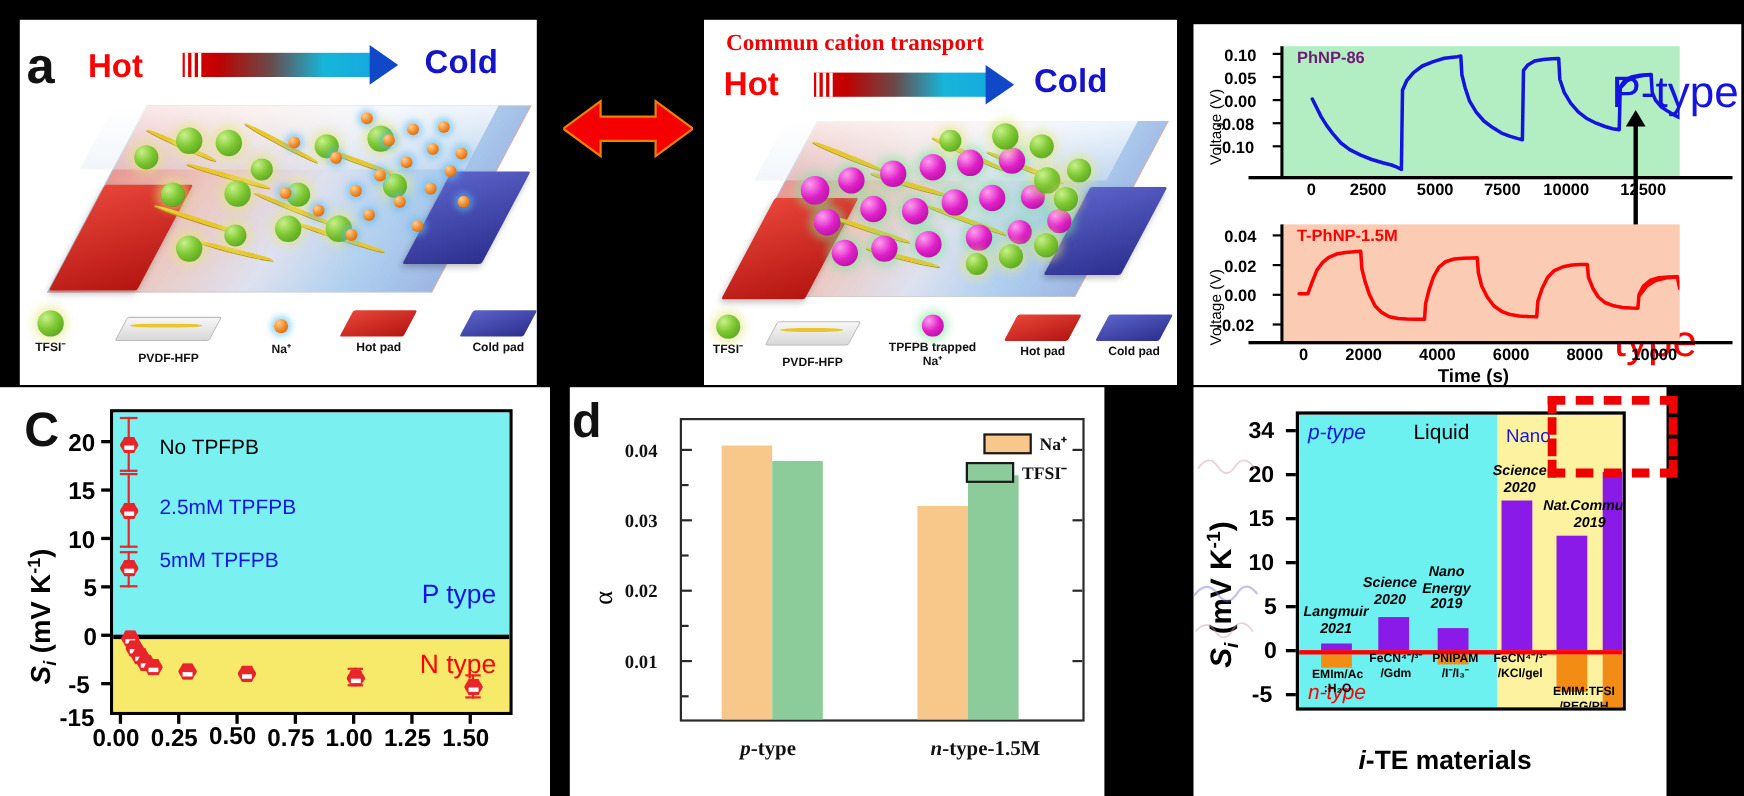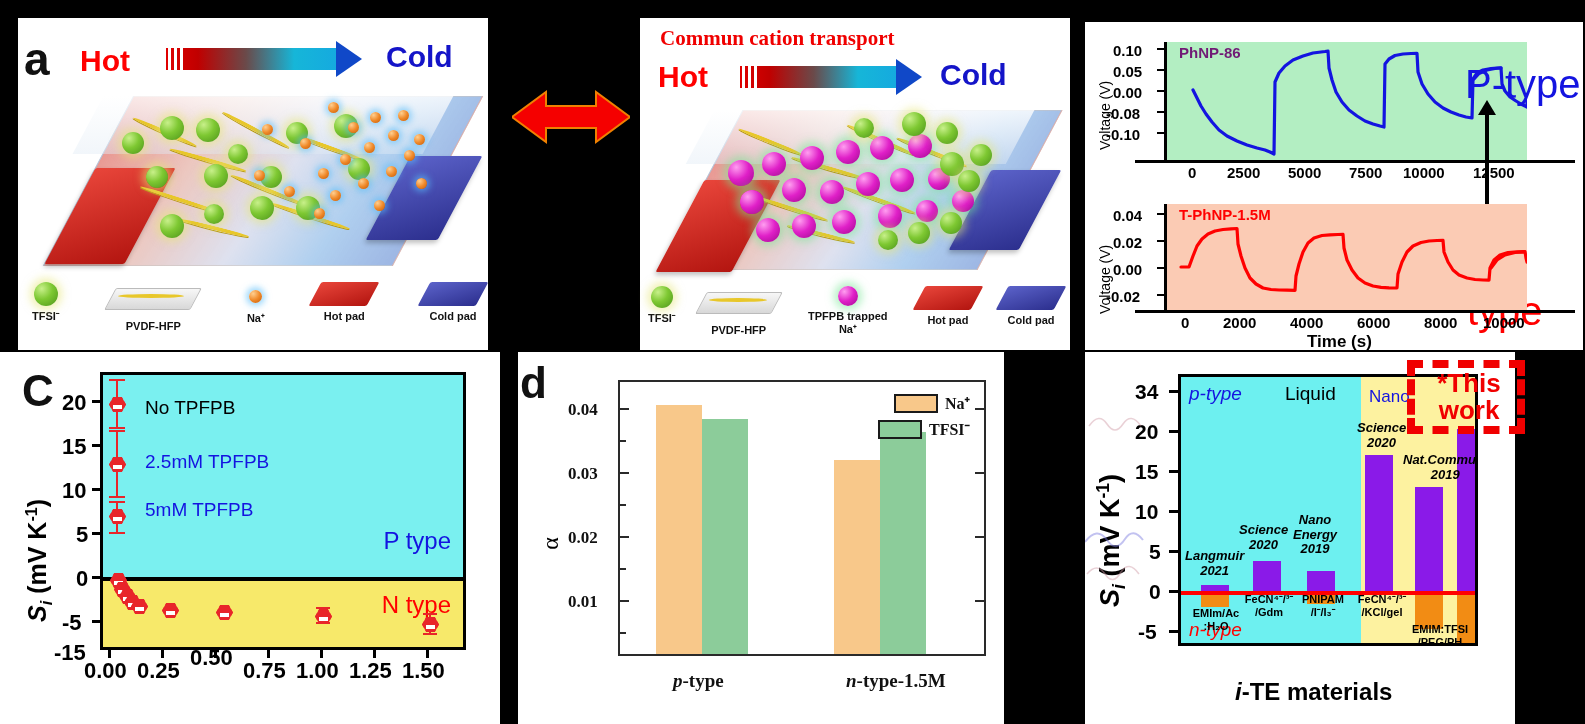--- a/index.html
+++ b/index.html
@@ -513,21 +513,21 @@
   <div class="tk" style="left:108px;top:298px;width:3px;height:8px;"></div>
   <div class="tk" style="left:161px;top:298px;width:3px;height:8px;"></div>
   <div class="tk" style="left:214px;top:298px;width:3px;height:8px;"></div>
   <div class="tk" style="left:267px;top:298px;width:3px;height:8px;"></div>
   <div class="tk" style="left:320px;top:298px;width:3px;height:8px;"></div>
   <div class="tk" style="left:373px;top:298px;width:3px;height:8px;"></div>
   <div class="tk" style="left:426px;top:298px;width:3px;height:8px;"></div>
 
   <div class="tick-c" style="left:84px;top:306px;">0.00</div>
   <div class="tick-c" style="left:137px;top:306px;">0.25</div>
-  <div class="tick-c" style="left:190px;top:293px;text-align:center;">0.50</div>
+  <div class="tick-c" style="left:190px;top:304px;text-align:center;">0.50</div>
   <div class="tick-c" style="left:243px;top:306px;">0.75</div>
   <div class="tick-c" style="left:296px;top:306px;">1.00</div>
   <div class="tick-c" style="left:349px;top:306px;">1.25</div>
   <div class="tick-c" style="left:402px;top:306px;">1.50</div>
 
 </div>
 
 <div class="dpanel" style="left:518px;top:352px;width:486px;height:372px;">
 
   <div class="panel-letter" style="left:2px;top:6px;font-size:44px;color:#111;">d</div>
@@ -671,21 +671,17 @@
       <div>FeCN⁴⁻/³⁻</div>
       <div>/KCl/gel</div>
     </div>
     <div class="exlab" style="left:224px;top:246px;width:70px;">
       <div>EMIM:TFSI</div>
       <div>/PEG/PH</div>
     </div>
   </div>
 
   <div class="dashbox" style="left:322px;top:8px;width:118px;height:74px;"></div>
-  <div class="thiswork" style="left:338px;top:18px;width:92px;">
-    <div>*This</div>
-    <div>work</div>
-  </div>
 
   <div class="exaxis-title" style="left:150px;top:326px;">
     <span style="font-style:italic;">i</span><span>-TE materials</span>
   </div>
 </div>
 
 </body></html>

